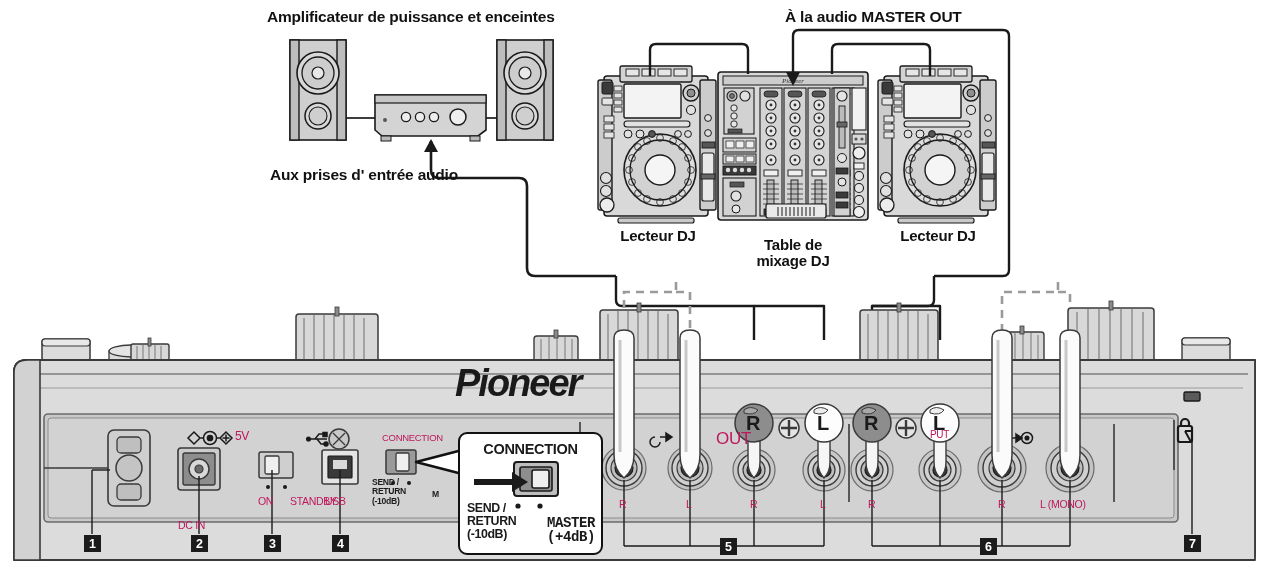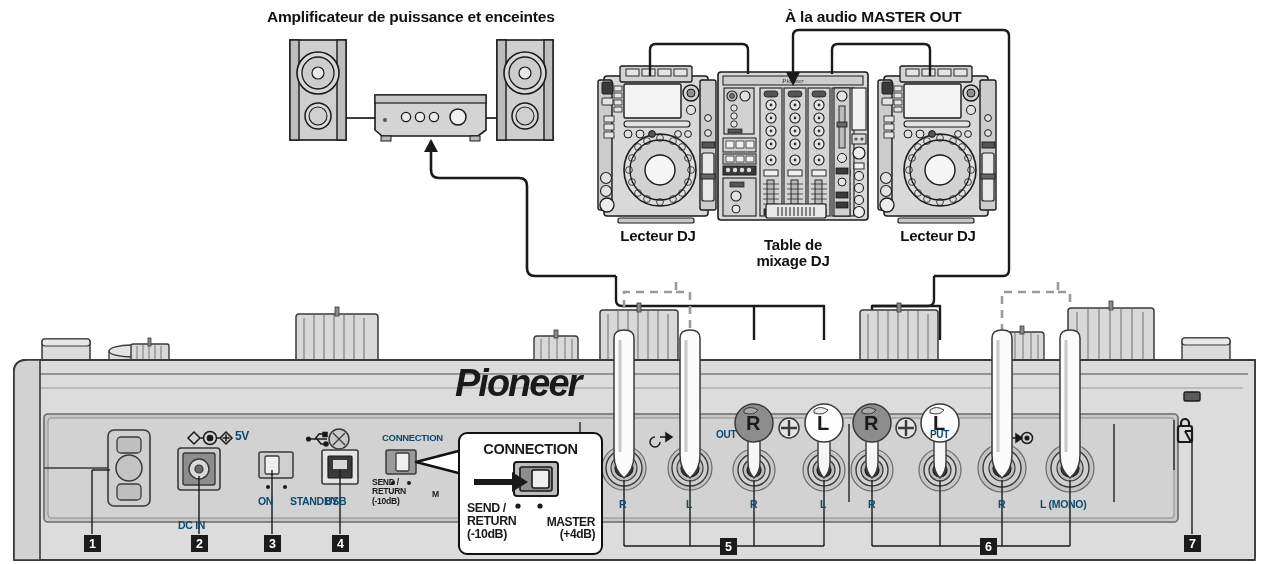--- a/index.html
+++ b/index.html
@@ -7,32 +7,32 @@
        font-family:"Liberation Sans",sans-serif;color:#1a1a1a;}
   .stage{position:absolute;inset:0;}
   svg.layer{position:absolute;left:0;top:0;width:1269px;height:564px;}
   .lbl{position:absolute;font-weight:bold;color:#111;letter-spacing:-0.2px;
        white-space:nowrap;}
   .lbl-top{font-size:15.5px;}
   .lbl-dev{font-size:15px;text-align:center;line-height:1.05;}
   .badge{position:absolute;background:#1b1b1b;color:#fff;font-size:12.5px;
          font-weight:bold;width:17px;height:17px;display:flex;
          align-items:center;justify-content:center;}
-  .pnl-txt{position:absolute;font-size:10.5px;font-weight:bold;color:#0c4a6e;
+  .pnl-txt{position:absolute;font-size:10.5px;font-weight:normal;color:#be185d;
            white-space:nowrap;letter-spacing:-0.3px;}
   .pnl-sm{position:absolute;font-size:8.6px;font-weight:bold;color:#1a1a1a;
           white-space:nowrap;letter-spacing:-0.3px;line-height:1.08;}
   .callout{position:absolute;left:458px;top:432px;width:141px;height:119px;
            background:#fff;border:2.4px solid #111;border-radius:9px;z-index:40;}
   .co-title{position:absolute;top:7px;left:0;width:100%;text-align:center;
             font-size:14.5px;font-weight:bold;letter-spacing:-0.3px;}
   .co-l{position:absolute;left:7px;top:68px;font-size:12.4px;font-weight:bold;
         line-height:1.03;letter-spacing:-0.4px;}
-  .co-r{position:absolute;right:6px;top:82px;font-size:12px;font-weight:bold;
-        line-height:1.03;text-align:right;letter-spacing:-0.4px;}
+  .co-r{position:absolute;right:6px;top:82px;font-size:14px;font-weight:bold;
+        line-height:1.03;text-align:right;letter-spacing:-0.4px;font-family:Liberation Mono, monospace;}
   .plugltr{position:absolute;font-size:20px;font-weight:bold;z-index:26;
            font-family:"Liberation Sans",sans-serif;}
 </style>
 </head>
 <body>
 
 <div class="stage">
 
 <svg class="layer" viewBox="0 0 1269 564">
   <defs>
@@ -585,20 +585,21 @@
     <span>(-10dB)</span>
   </div>
   <div class="co-r">
     <span>MASTER</span><br>
     <span>(+4dB)</span>
   </div>
 </div>
 
 <div class="lbl lbl-top" style="left:267px;top:8px;">Amplificateur de puissance et enceintes</div>
 <div class="lbl lbl-top" style="left:785px;top:8px;">À la audio MASTER OUT</div>
+<div class="lbl lbl-top" style="left:270px;top:166px;">Aux prises d'  entrée audio</div>
 
 <div class="lbl lbl-dev" style="left:600px;top:228px;width:116px;">Lecteur DJ</div>
 <div class="lbl lbl-dev" style="left:718px;top:228px;width:150px;margin-top:9px;">
   <span>Table de</span><br>
   <span>mixage DJ</span>
 </div>
 <div class="lbl lbl-dev" style="left:880px;top:228px;width:116px;">Lecteur DJ</div>
 
 <div class="pnl-txt" style="left:235px;top:429px;font-size:12px;">5V</div>
 <div class="pnl-txt" style="left:178px;top:495px;margin-top:24px;">DC IN</div>
@@ -606,21 +607,21 @@
 <div class="pnl-txt" style="left:290px;top:495px;">STANDBY</div>
 <div class="pnl-txt" style="left:325px;top:495px;">USB</div>
 <div class="pnl-txt" style="left:382px;top:432px;font-size:9.5px;">CONNECTION</div>
 <div class="pnl-sm" style="left:372px;top:478px;">
   <span>SEND /</span><br>
   <span>RETURN</span><br>
   <span>(-10dB)</span>
 </div>
 <div class="pnl-sm" style="left:432px;top:490px;">M</div>
 
-<div class="pnl-txt" style="left:716px;top:429px;font-size:10px;">OUT</div>
+<div class="pnl-txt" style="left:716px;top:429px;font-size:17px;">OUT</div>
 <div class="pnl-txt" style="left:930px;top:429px;font-size:10px;">PUT</div>
 
 <div class="pnl-txt" style="left:619px;top:498px;">R</div>
 <div class="pnl-txt" style="left:686px;top:498px;">L</div>
 <div class="pnl-txt" style="left:750px;top:498px;">R</div>
 <div class="pnl-txt" style="left:820px;top:498px;">L</div>
 <div class="pnl-txt" style="left:868px;top:498px;">R</div>
 <div class="pnl-txt" style="left:1040px;top:498px;text-align:center;">L (MONO)</div>
 <div class="pnl-txt" style="left:998px;top:498px;">R</div>
 

